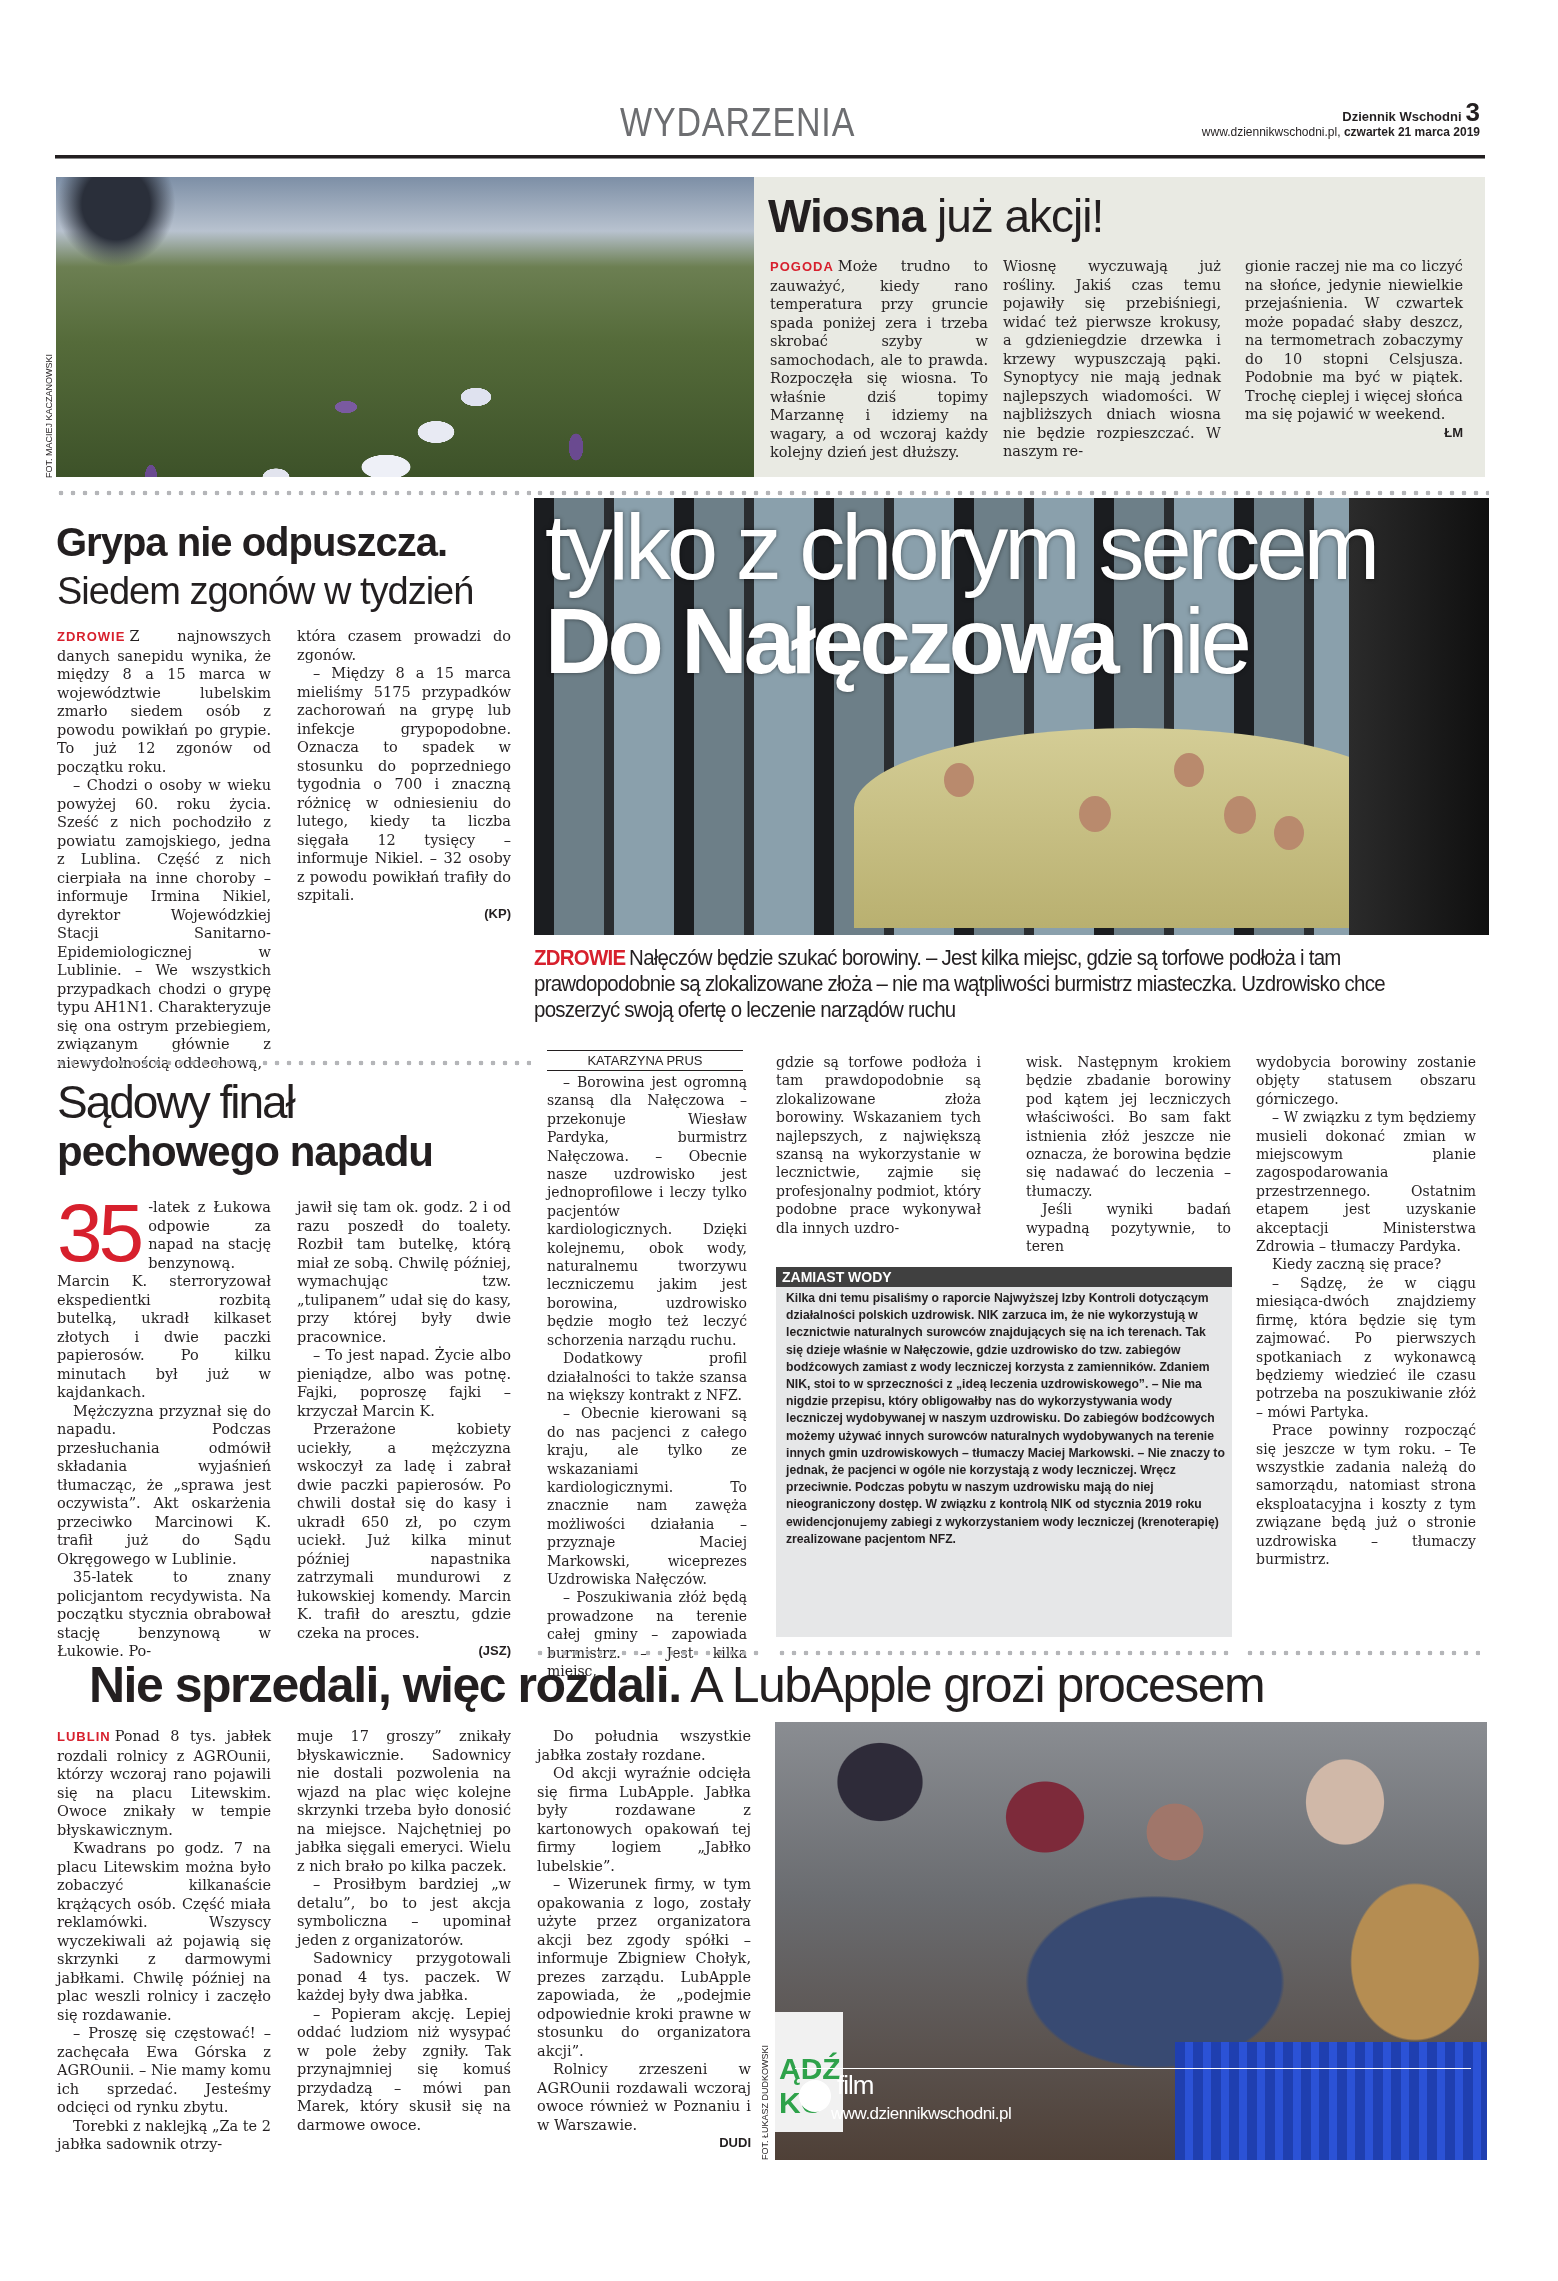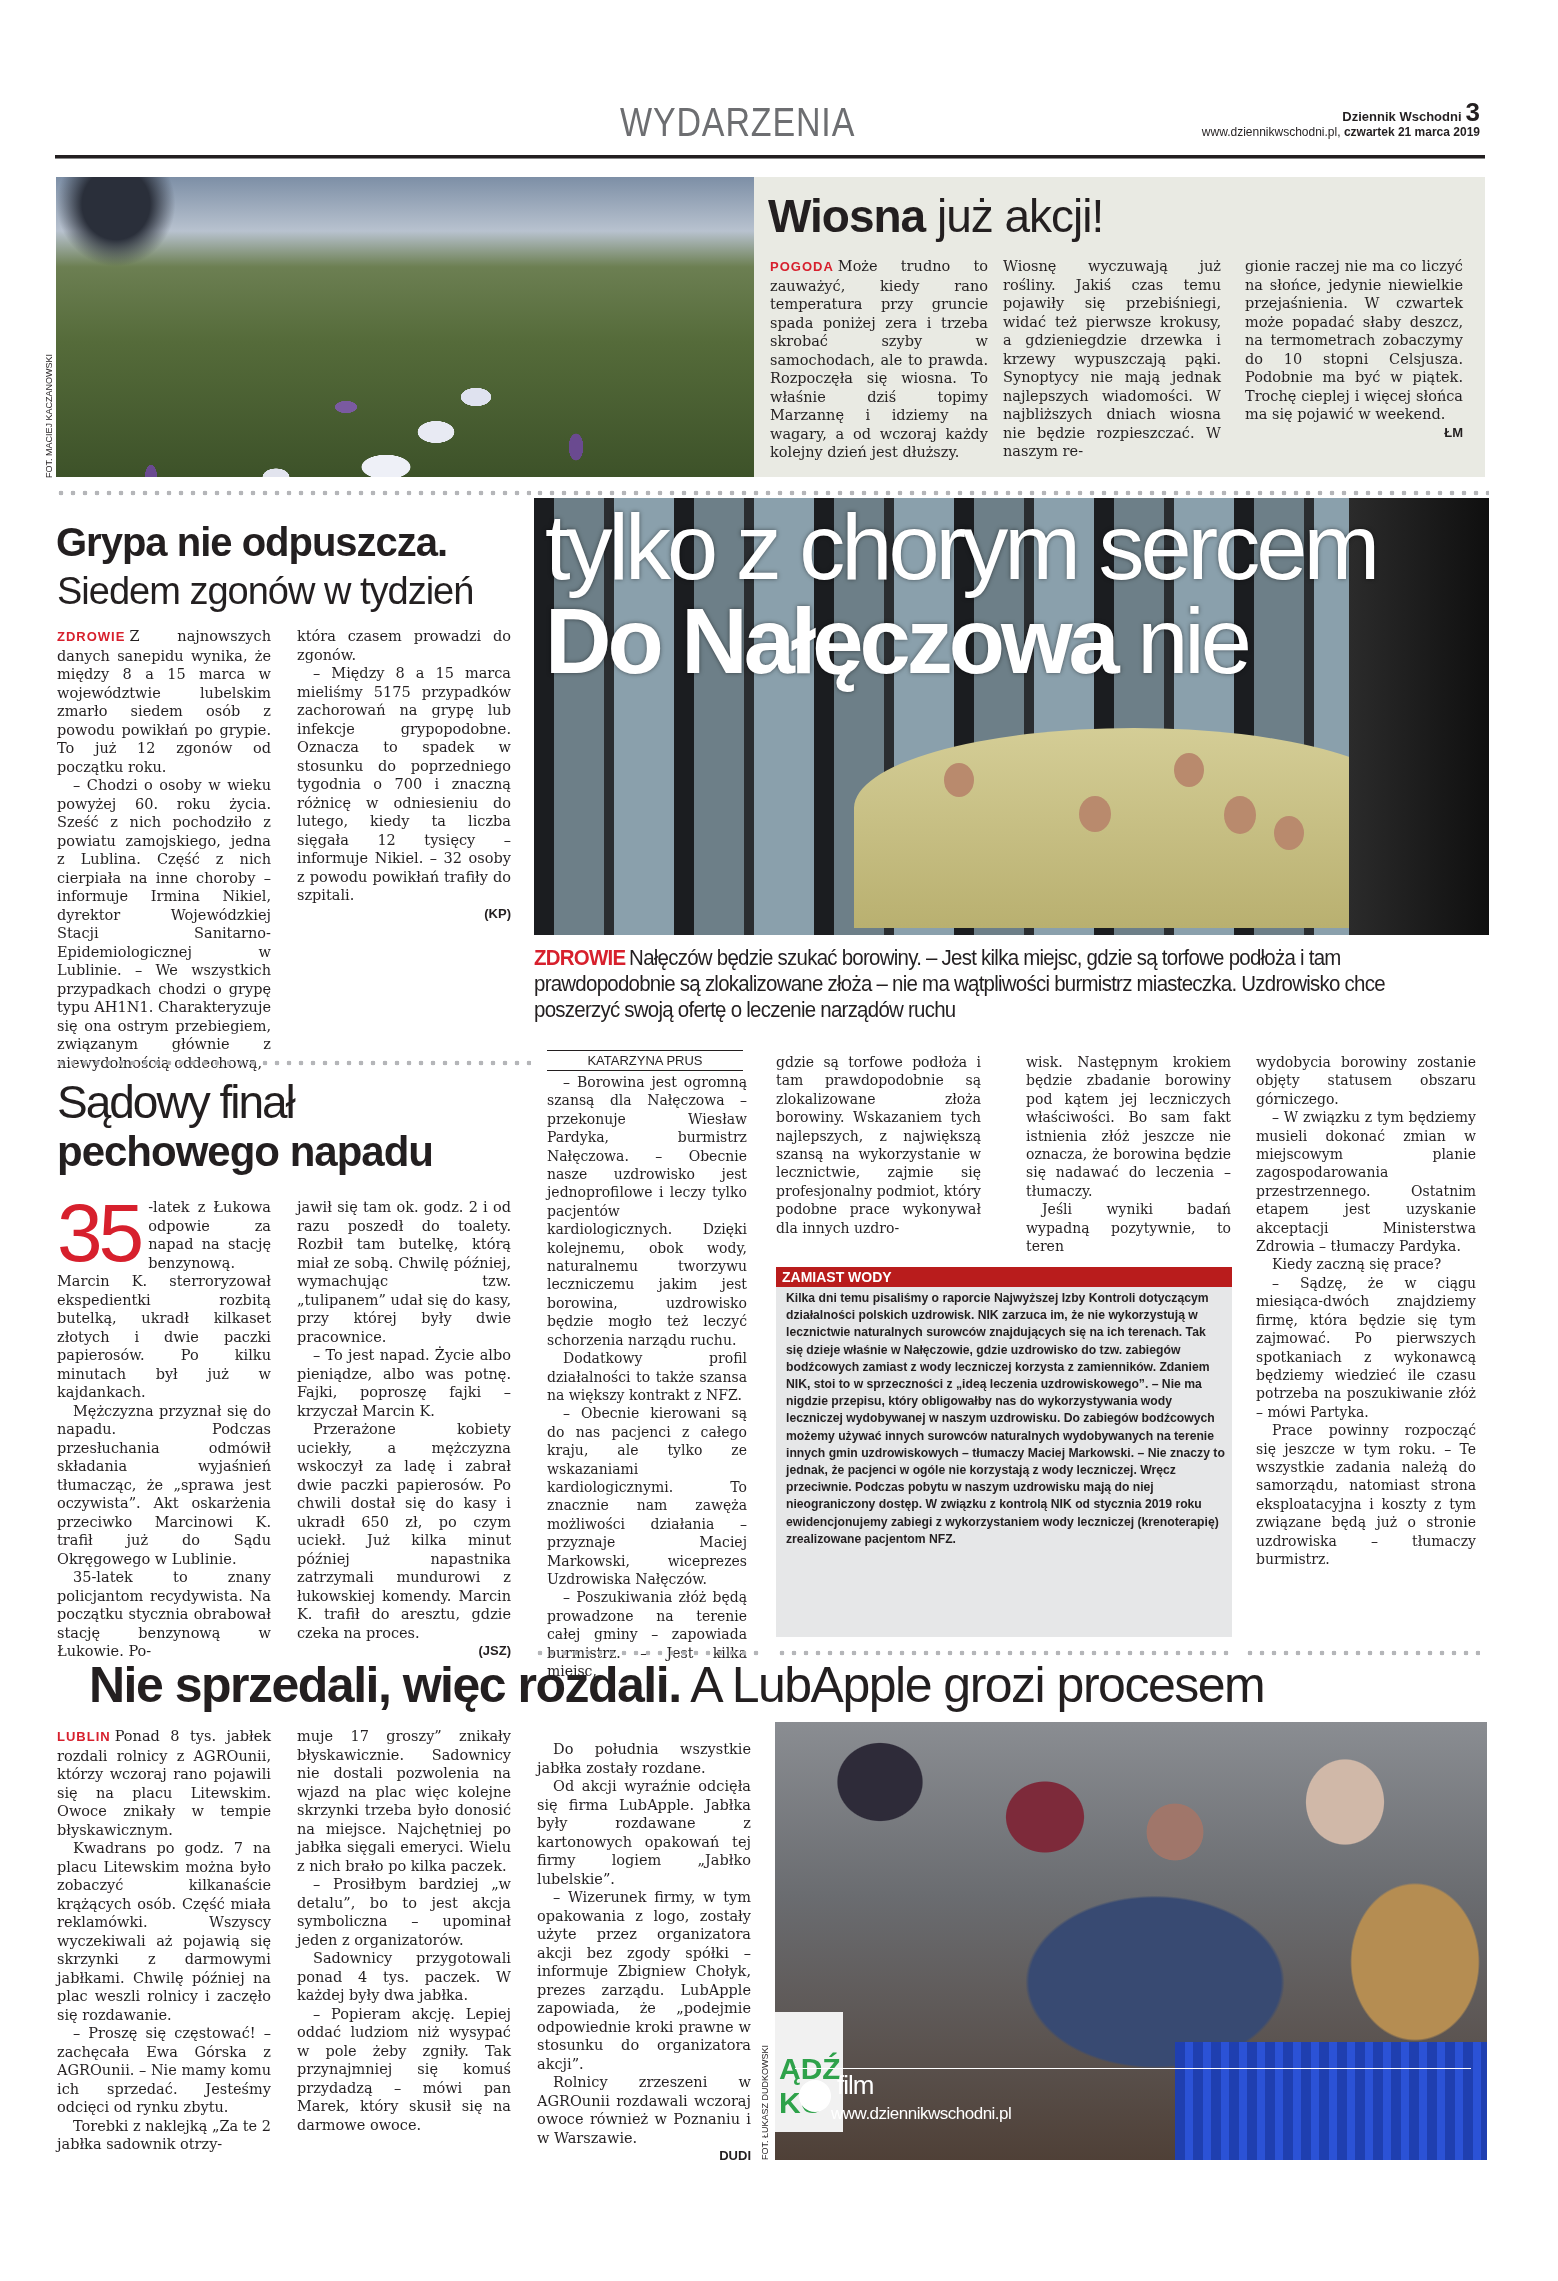--- a/index.html
+++ b/index.html
@@ -68,21 +68,21 @@
   .nal-photo .person { position: absolute; border-radius: 50%; background: #b98a6d; }
   .nal-title { left: 545px; top: 500px; font-family: "Liberation Sans", sans-serif; color: #fff; font-size: 92px; line-height: 94px; letter-spacing: -4px; text-shadow: 0 0 4px rgba(0,0,0,0.5); }
   .nal-title b { font-weight: bold; }
   .nal-lead { left: 534px; top: 945px; width: 950px; font-family: "Liberation Sans", sans-serif; font-size: 22px; line-height: 26px; letter-spacing: -0.8px; transform: scaleX(0.93); transform-origin: left top; }
   .nal-lead .kicker-big { color: #d7202d; font-weight: bold; margin-right: 4px; }
 
   .byline { left: 547px; top: 1050px; width: 196px; text-align: center; font-family: "Liberation Sans", sans-serif; font-size: 13px; border-top: 1px solid #231f20; border-bottom: 1px solid #231f20; padding: 2px 0; }
 
   
   .zw-box { left: 776px; top: 1267px; width: 456px; height: 370px; background: #e6e7e8; }
-  .zw-bar { left: 776px; top: 1267px; width: 456px; height: 20px; background: #b91c1c; color: #fff; font-family: "Liberation Sans", sans-serif; font-weight: bold; font-size: 14px; padding: 2px 6px; }
+  .zw-bar { left: 776px; top: 1267px; width: 456px; height: 20px; background: #404040; color: #fff; font-family: "Liberation Sans", sans-serif; font-weight: bold; font-size: 14px; padding: 2px 6px; }
   .zw-text { left: 786px; top: 1290px; width: 440px; font-family: "Liberation Sans", sans-serif; font-weight: bold; font-size: 12.2px; line-height: 17.2px; color: #231f20; }
 
   
   .lub-title { left: 57px; top: 1656px; font-family: "Liberation Sans", sans-serif; font-size: 50px; letter-spacing: -1.5px; white-space: nowrap; }
   .lub-title b { font-weight: bold; margin-left: 32px; }
   .apple-photo { left: 775px; top: 1722px; width: 712px; height: 438px;
     background:
       radial-gradient(ellipse 60px 55px at 105px 60px, #2e2b39 70%, transparent 72%),
       radial-gradient(ellipse 55px 50px at 270px 95px, #7d2a3a 70%, transparent 72%),
       radial-gradient(ellipse 40px 40px at 400px 110px, #a0766a 70%, transparent 72%),
@@ -199,21 +199,21 @@
   <span class="indent">Kwadrans po godz. 7 na placu Litewskim można było zobaczyć kilkanaście krążących osób. Część miała reklamówki. Wszyscy wyczekiwali aż pojawią się skrzynki z darmowymi jabłkami. Chwilę później na plac weszli rolnicy i zaczęło się rozdawanie.</span>
   <span class="indent">– Proszę się częstować! – zachęcała Ewa Górska z AGROunii. – Nie mamy komu ich sprzedać. Jesteśmy odcięci od rynku zbytu.</span>
   <span class="indent">Torebki z naklejką „Za te 2 jabłka sadownik otrzy-</span>
 </div>
 <div class="abs col-text" style="left:297px; top:1727px; width:214px;">
   <span class="indent" style="text-indent:0">muje 17 groszy” znikały błyskawicznie. Sadownicy nie dostali pozwolenia na wjazd na plac więc kolejne skrzynki trzeba było donosić na miejsce. Najchętniej po jabłka sięgali emeryci. Wielu z nich brało po kilka paczek.</span>
   <span class="indent">– Prosiłbym bardziej „w detalu”, bo to jest akcja symboliczna – upominał jeden z organizatorów.</span>
   <span class="indent">Sadownicy przygotowali ponad 4 tys. paczek. W każdej były dwa jabłka.</span>
   <span class="indent">– Popieram akcję. Lepiej oddać ludziom niż wysypać w pole żeby zgniły. Tak przynajmniej się komuś przydadzą – mówi pan Marek, który skusił się na darmowe owoce.</span>
 </div>
-<div class="abs col-text" style="left:537px; top:1727px; width:214px;margin-top:13px;">
+<div class="abs col-text" style="left:537px; top:1727px; width:214px;">
   <span class="indent">Do południa wszystkie jabłka zostały rozdane.</span>
   <span class="indent">Od akcji wyraźnie odcięła się firma LubApple. Jabłka były rozdawane z kartonowych opakowań tej firmy logiem „Jabłko lubelskie”.</span>
   <span class="indent">– Wizerunek firmy, w tym opakowania z logo, zostały użyte przez organizatora akcji bez zgody spółki – informuje Zbigniew Chołyk, prezes zarządu. LubApple zapowiada, że „podejmie odpowiednie kroki prawne w stosunku do organizatora akcji”.</span>
   <span class="indent">Rolnicy zrzeszeni w AGROunii rozdawali wczoraj owoce również w Poznaniu i w Warszawie.</span>
   <span class="sig">DUDI</span>
 </div>
 
 <div class="abs photo apple-photo">
   <div class="agro-bag">
       <span>ĄDŹ

